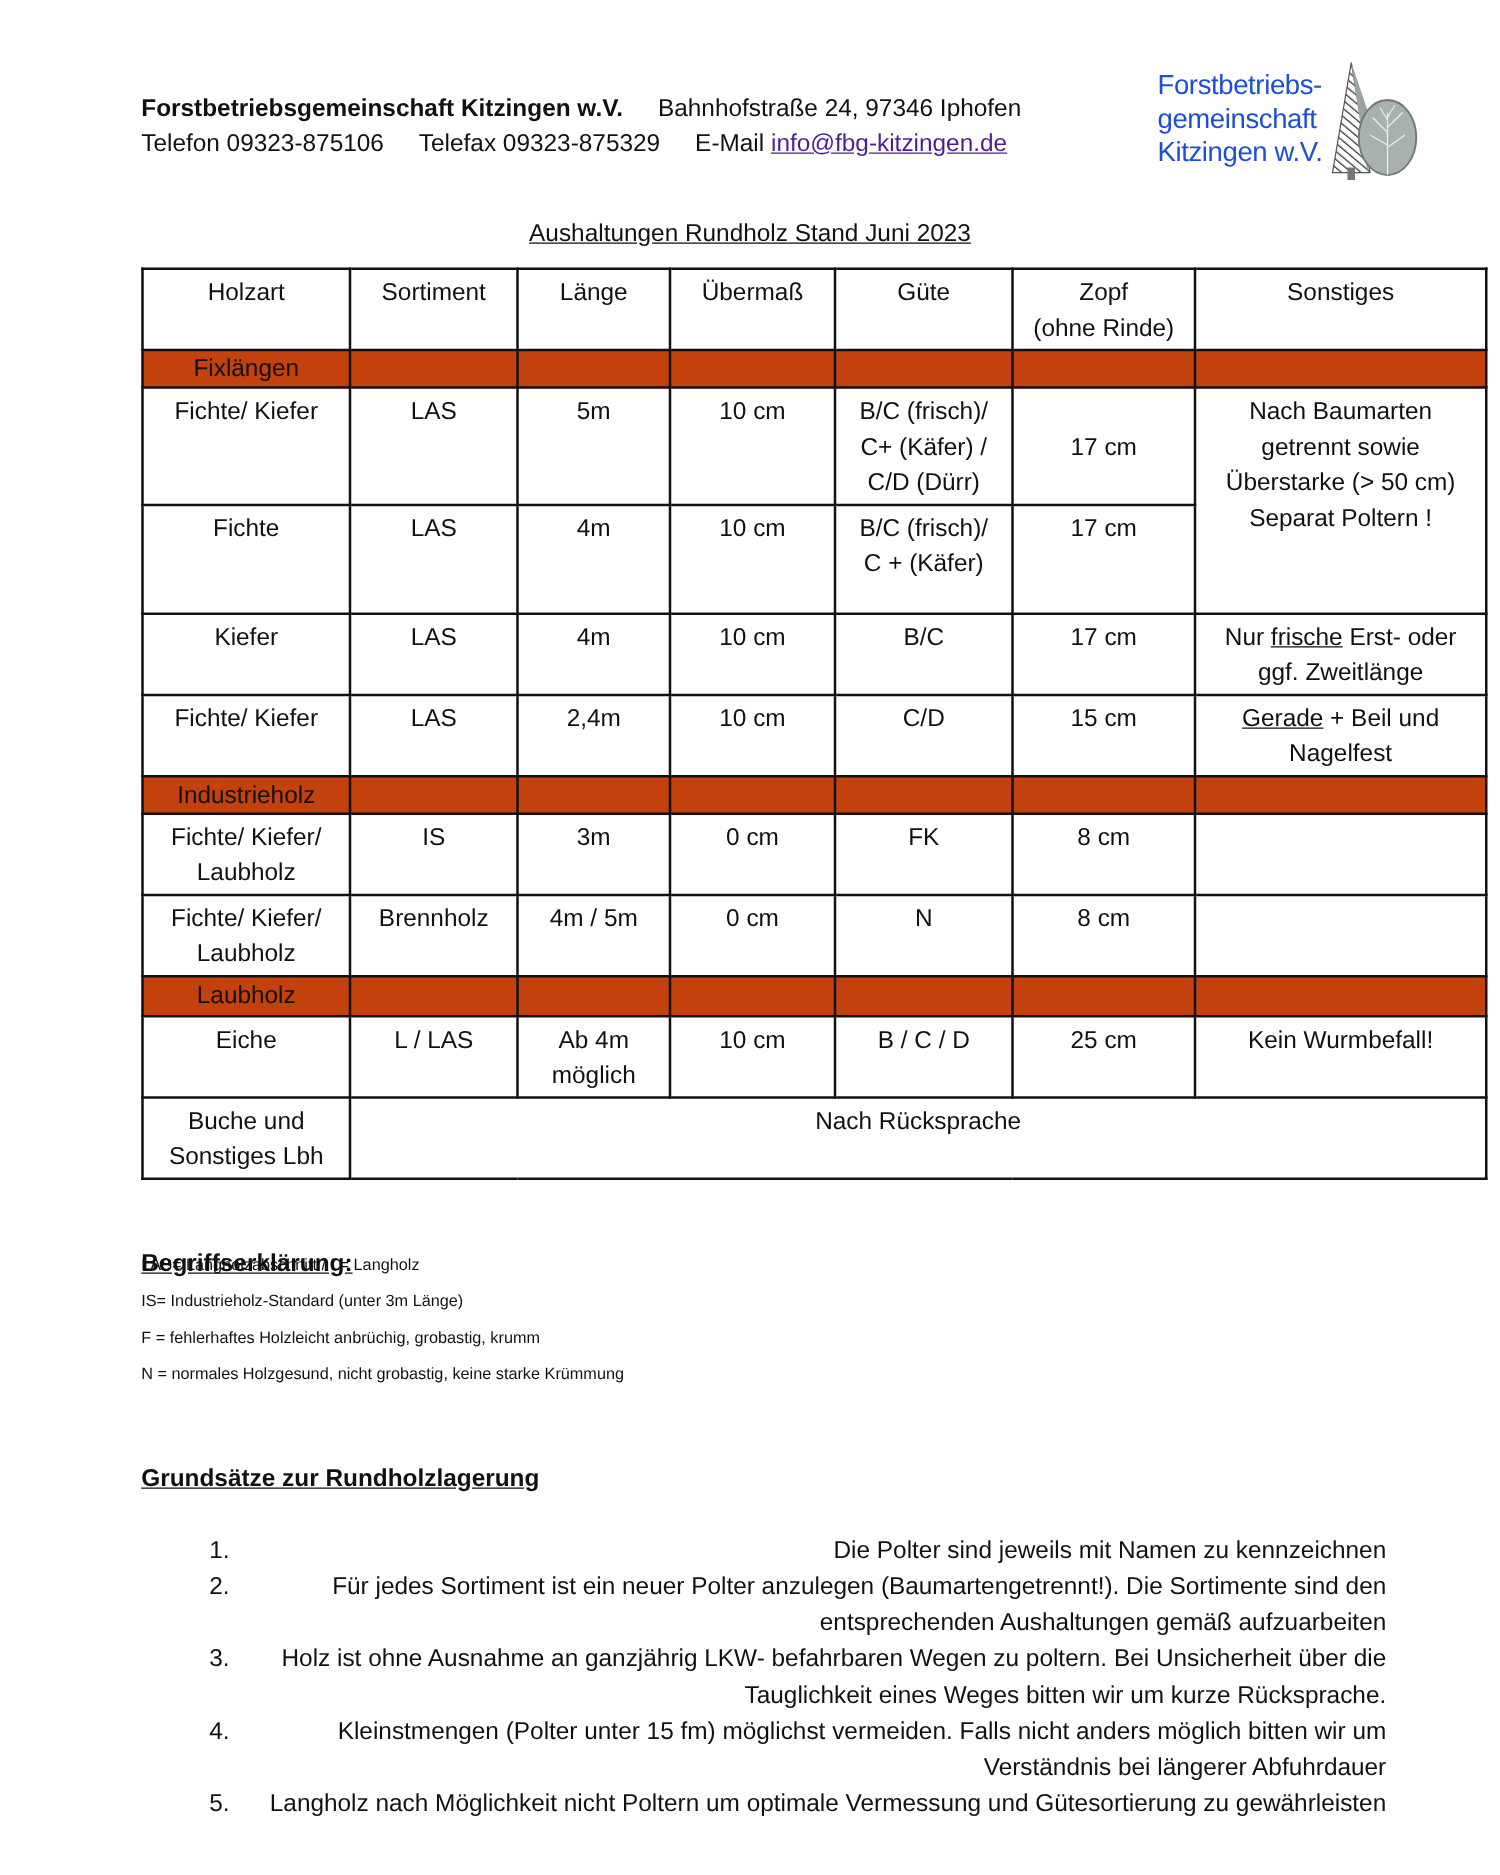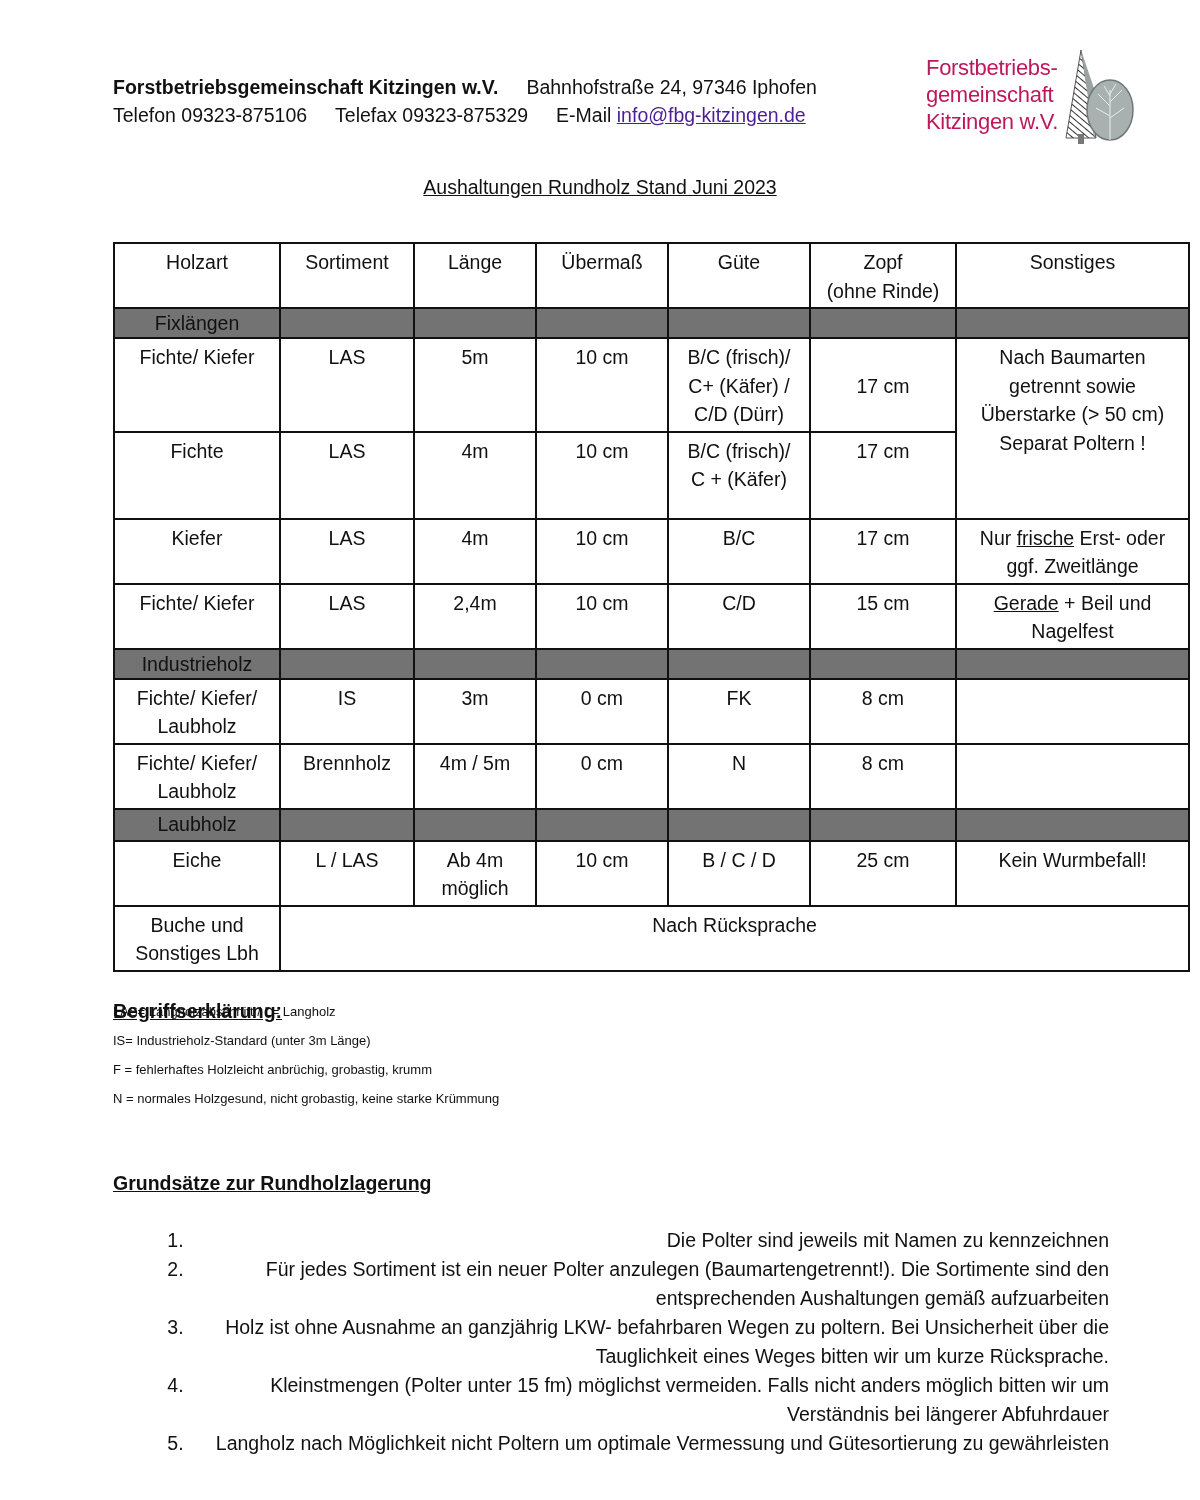--- a/index.html
+++ b/index.html
@@ -5,30 +5,30 @@
   html, body { margin:0; padding:0; background:#ffffff; }
   body { width:1200px; height:1500px; position:relative; overflow:hidden;
          font-family:"Liberation Sans", "DejaVu Sans", sans-serif; color:#111; }
   .hdr-line { position:absolute; left:113px; font-size:19.5px; white-space:nowrap; }
   .hdr1 { top:76px; }
   .hdr2 { top:104px; }
   .bold { font-weight:bold; }
   .gap { display:inline-block; width:28px; }
   .link { color:#4c1d95; text-decoration:underline; }
   .logo { position:absolute; left:926px; top:46px; width:215px; height:100px; }
-  .logo-text { position:absolute; left:0; top:8px; color:#be185d; font-size:22px; line-height:27px;
+  .logo-text { position:absolute; left:0; top:8px; color:#1d4ed8; font-size:22px; line-height:27px;
                letter-spacing:-0.3px; }
   .logo svg { position:absolute; left:138px; top:0; }
   .title { position:absolute; left:0; width:1200px; top:176px; text-align:center;
            font-weight:normal; font-size:19.5px; text-decoration:underline; }
   table.main { position:absolute; left:113px; top:214px; border-collapse:collapse; width:1075px;
-               font-size:19.5px; table-layout:fixed;margin-top:28px; }
+               font-size:19.5px; table-layout:fixed; }
   table.main td { border:2px solid #111; text-align:center; vertical-align:top; padding:4px 4px 2px 4px;
                   line-height:28.5px; }
-  tr.section td { background:#737373; padding-top:1px; padding-bottom:0; line-height:26px; }
+  tr.section td { background:#c2410c; padding-top:1px; padding-bottom:0; line-height:26px; }
   .u { text-decoration:underline; }
   .sec-title { position:absolute; left:113px; font-weight:bold; text-decoration:underline; font-size:19.5px; }
   .def { position:absolute; left:113px; font-size:13px; line-height:29px; }
   ol.rules { position:absolute; left:113px; top:1226px; margin:0; padding:0 0 0 76px; width:920px;
              font-size:19.5px; line-height:29px; }
   ol.rules li { padding-left:14px;text-align:right; }
 </style>
 </head>
 <body>
 

